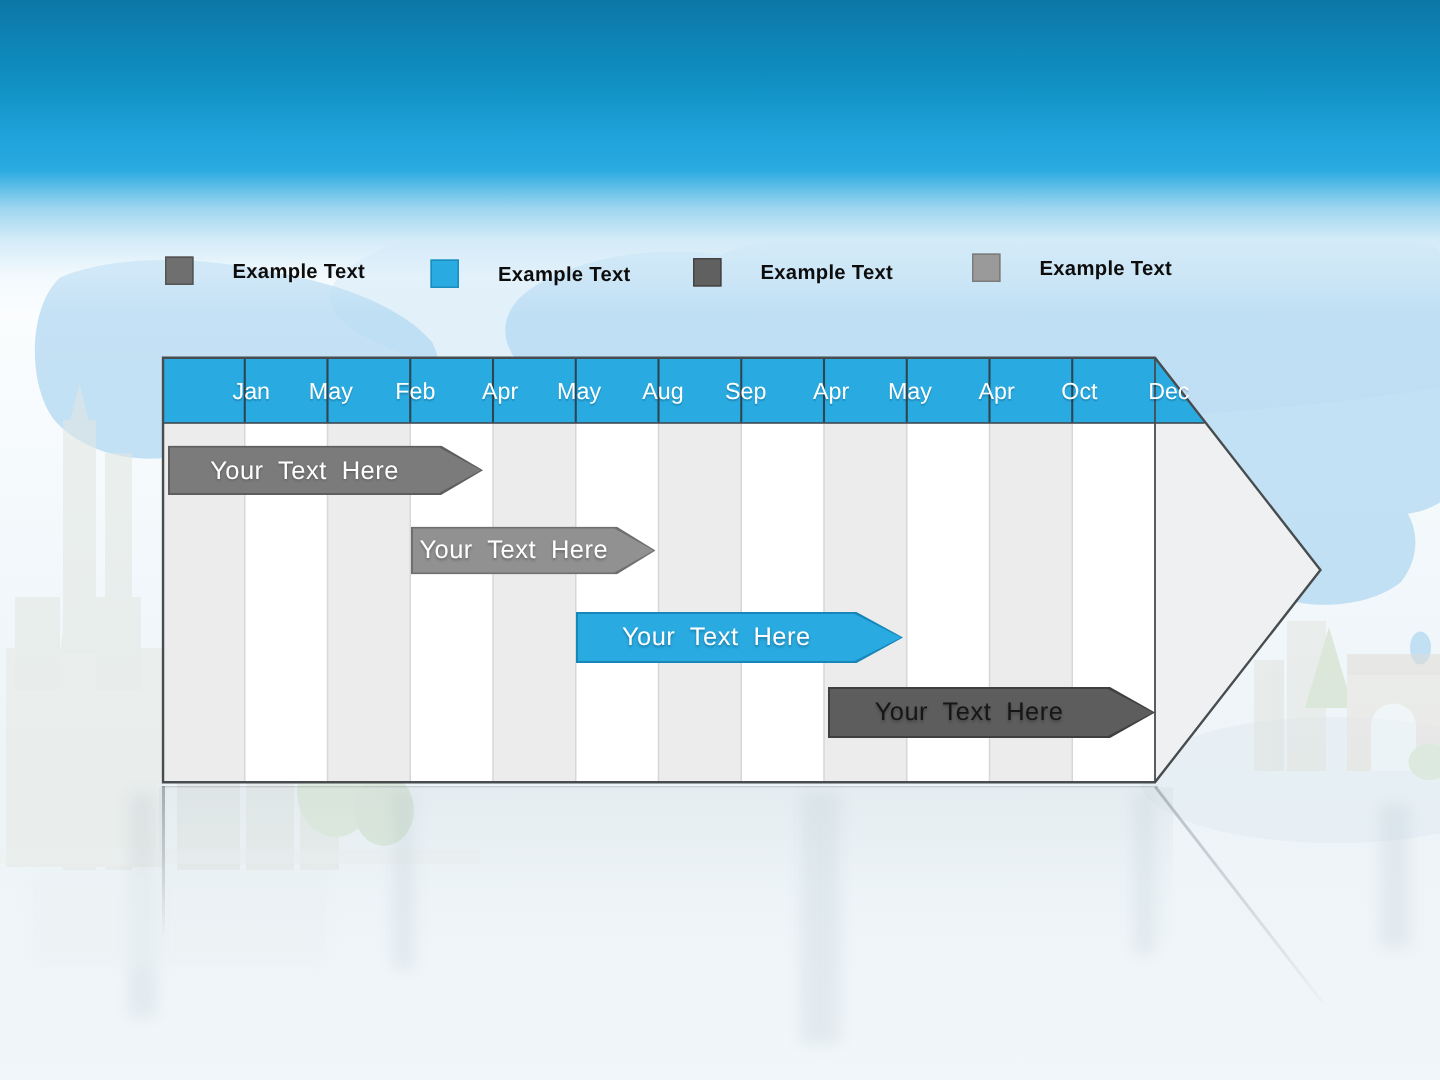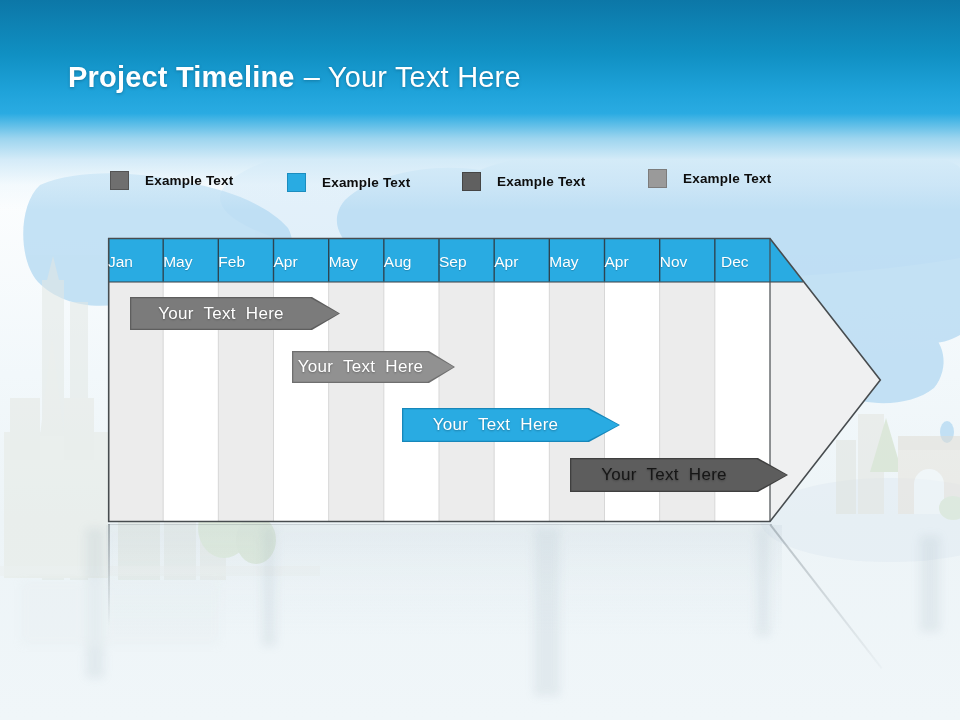--- a/index.html
+++ b/index.html
@@ -18,31 +18,31 @@
     background:linear-gradient(180deg,
       #0c77a7 0%, #1090c3 26%, #1fa3da 44%, #2aabe2 54%,
       #9dd5ef 66%, #d4ebf8 76%, rgba(228,243,251,0.35) 88%, rgba(235,246,252,0) 100%);
   }
   .title{
     position:absolute;left:68px;top:60px;margin:0;
     font-size:29px;line-height:1.2;color:#ffffff;font-weight:700;letter-spacing:.2px;
     text-shadow:0 1px 3px rgba(0,45,70,.35);white-space:nowrap;
   }
   .title .t-light{font-weight:400;margin-left:9px;}
-  .legend-item{position:absolute;display:flex;align-items:center;gap:16px;}
+  .legend-item{position:absolute;display:flex;align-items:center;gap:26px;}
   .swatch{width:19px;height:19px;border:1px solid #555;box-sizing:border-box;flex:0 0 auto;}
   .legend-label{font-size:13.5px;font-weight:700;color:#0d0d0d;letter-spacing:.2px;white-space:nowrap;}
   .chart{position:absolute;left:0;top:0;width:960px;height:720px;}
   .chart-svg{position:absolute;left:100px;top:230px;width:790px;height:300px;}
   .month{
     position:absolute;top:245px;width:72px;height:33px;line-height:33px;
-    text-align:left;color:#ffffff;font-size:15.5px;
+    text-align:right;color:#ffffff;font-size:15.5px;
     text-shadow:0 1px 1px rgba(0,0,0,.2);pointer-events:auto;
   }
-  .bar{position:absolute;margin-left:18px;}
+  .bar{position:absolute;}
   .bar-edge{
     position:absolute;inset:0;
     clip-path:polygon(0 0,calc(100% - var(--tip)) 0,100% 50%,calc(100% - var(--tip)) 100%,0 100%);
   }
   .bar-fill{
     position:absolute;inset:1.3px;
     clip-path:polygon(0 0,calc(100% - var(--tip)) 0,100% 50%,calc(100% - var(--tip)) 100%,0 100%);
     display:flex;align-items:center;justify-content:center;
     padding-right:var(--tip);box-sizing:border-box;
     font-size:17px;letter-spacing:.3px;word-spacing:5px;white-space:nowrap;
@@ -123,21 +123,20 @@
       <rect x="262" y="528" width="14" height="118"></rect>
       <rect x="534" y="528" width="26" height="168"></rect>
       <rect x="756" y="528" width="14" height="108"></rect>
       <rect x="920" y="536" width="20" height="96"></rect>
       <rect x="20" y="580" width="200" height="66" fill="#cdd8d3" opacity=".5"></rect>
     </g>
   </svg>
 
   <div class="header-band"></div>
 
-  <h1 class="title"><span class="t-bold">Project Timeline</span><span class="t-light">– Your Text Here</span></h1>
 
   <div class="legend-item" style="left:110px;top:171px">
     <span class="swatch" style="background: rgb(111, 111, 111); border-color: rgb(84, 84, 84);"></span>
     <span class="legend-label">Example Text</span>
   </div>
   <div class="legend-item" style="left:287px;top:173px">
     <span class="swatch" style="background: rgb(41, 171, 226); border-color: rgb(27, 141, 191);"></span>
     <span class="legend-label">Example Text</span>
   </div>
   <div class="legend-item" style="left:462px;top:172px">
@@ -203,21 +202,21 @@
     <span class="month" style="left:108px">Jan</span>
     <span class="month" style="left:163.2px">May</span>
     <span class="month" style="left:218.3px">Feb</span>
     <span class="month" style="left:273.5px">Apr</span>
     <span class="month" style="left:328.7px">May</span>
     <span class="month" style="left:383.8px">Aug</span>
     <span class="month" style="left:439px">Sep</span>
     <span class="month" style="left:494.2px">Apr</span>
     <span class="month" style="left:549.3px">May</span>
     <span class="month" style="left:604.5px">Apr</span>
-    <span class="month" style="left:659.7px">Nov</span>
+    <span class="month" style="left:659.7px">Oct</span>
     <span class="month" style="left:721px">Dec</span>
 
     <div class="bar" style="left:112px;top:297px;width:210px;height:33px;--tip:28px">
       <div class="bar-edge" style="background: rgb(94, 94, 94);"></div>
       <div class="bar-fill" style="background: rgb(123, 123, 123); color: rgb(255, 255, 255);">
         <span class="bar-label">Your Text Here</span>
       </div>
     </div>
     <div class="bar" style="left:274px;top:351px;width:163px;height:32px;--tip:26px">
       <div class="bar-edge" style="background: rgb(111, 111, 111);"></div>

